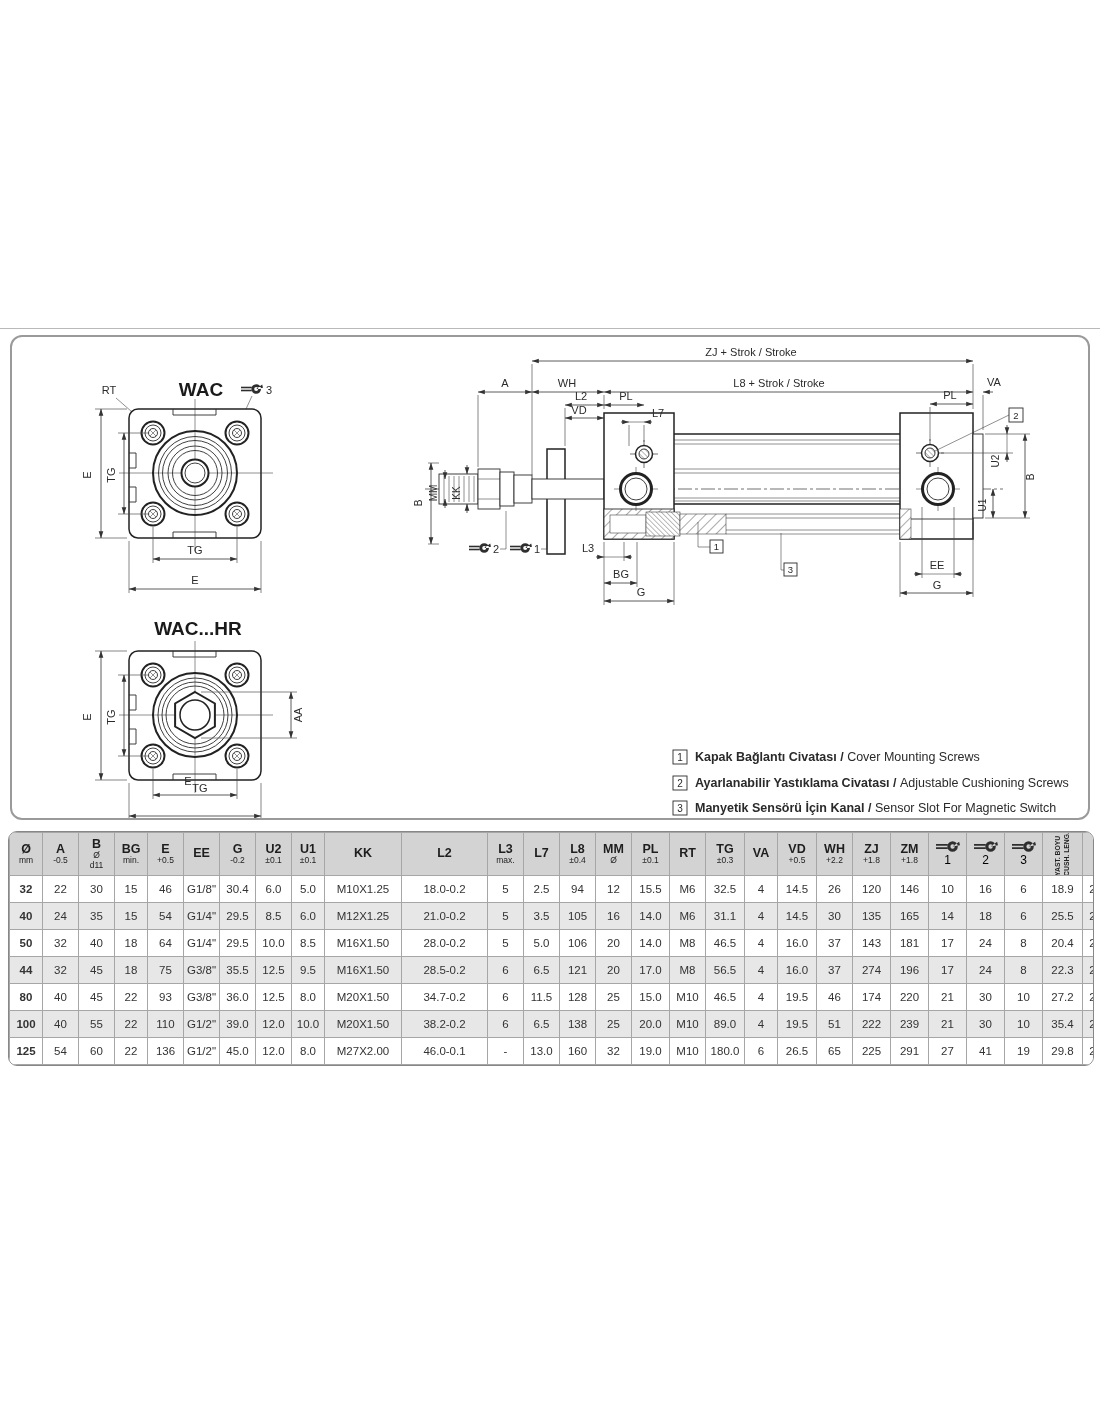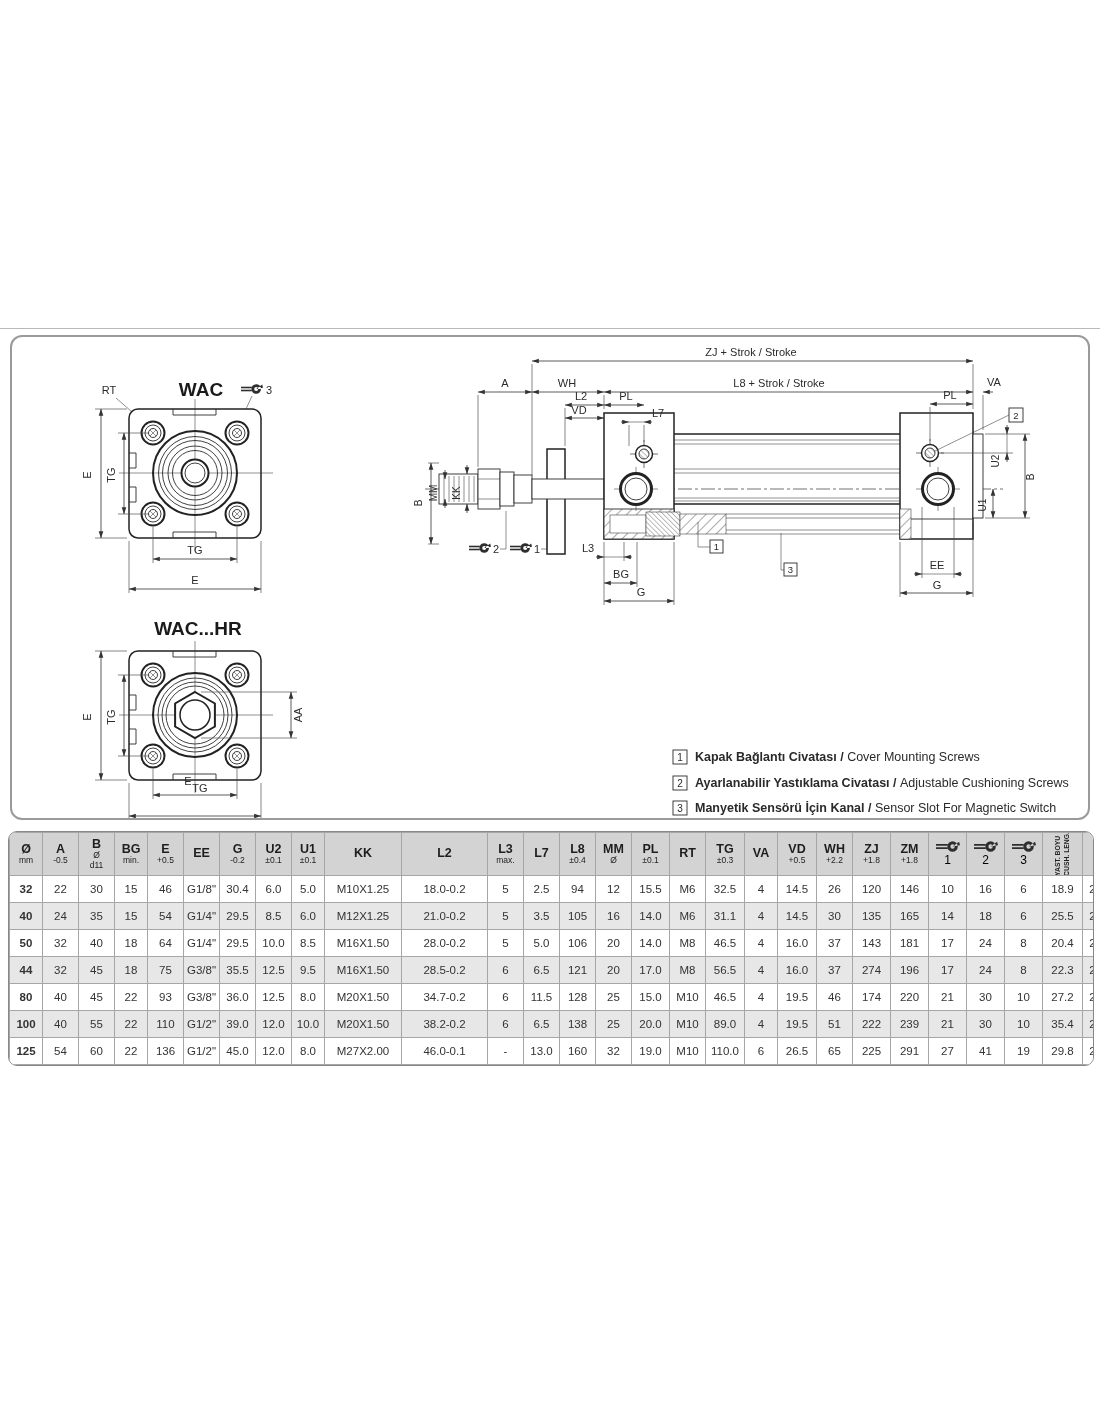--- a/index.html
+++ b/index.html
@@ -660,21 +660,21 @@
             <td>12.0</td>
             <td>8.0</td>
             <td>M27X2.00</td>
             <td>46.0-0.1</td>
             <td>-</td>
             <td>13.0</td>
             <td>160</td>
             <td>32</td>
             <td>19.0</td>
             <td>M10</td>
-            <td>110.0</td>
+            <td>180.0</td>
             <td>6</td>
             <td>26.5</td>
             <td>65</td>
             <td>225</td>
             <td>291</td>
             <td>27</td>
             <td>41</td>
             <td>19</td>
             <td>29.8</td>
             <td>2000</td>

